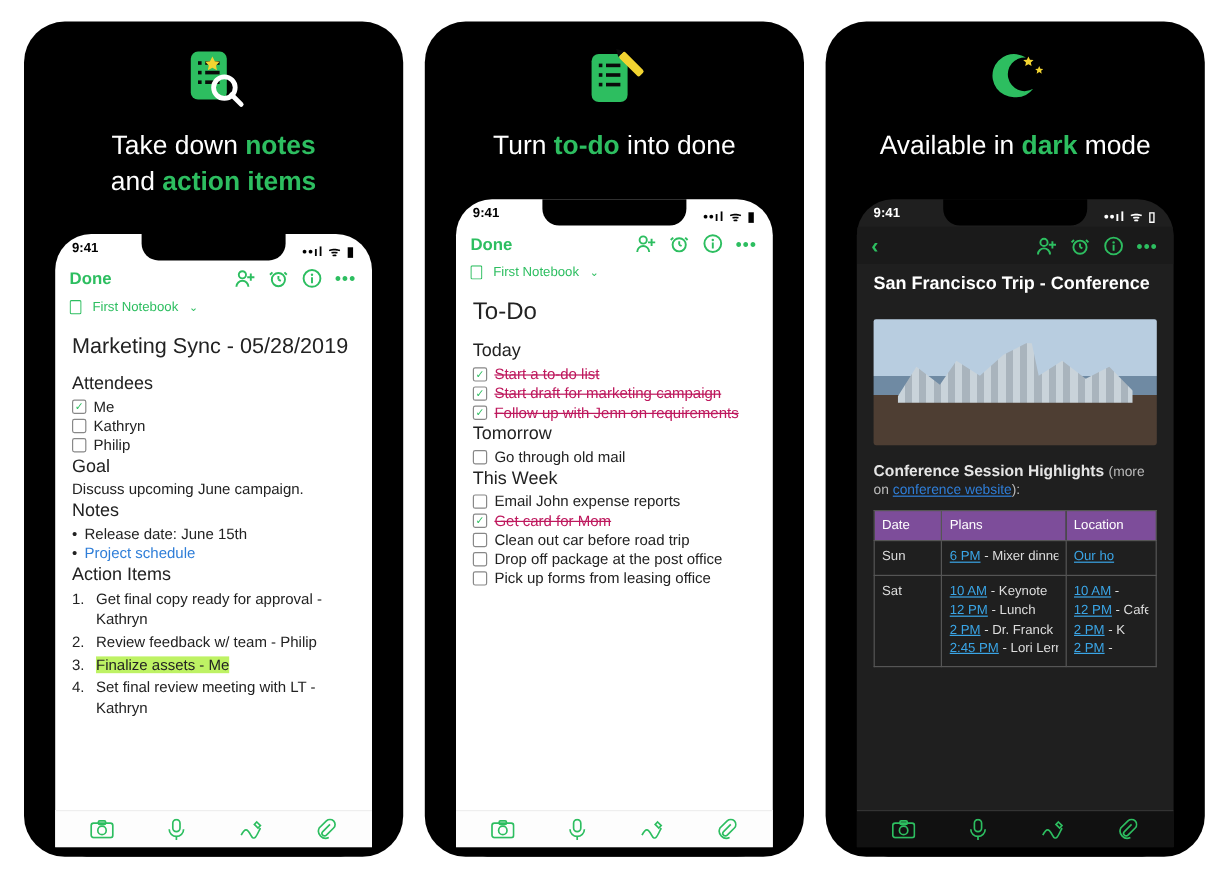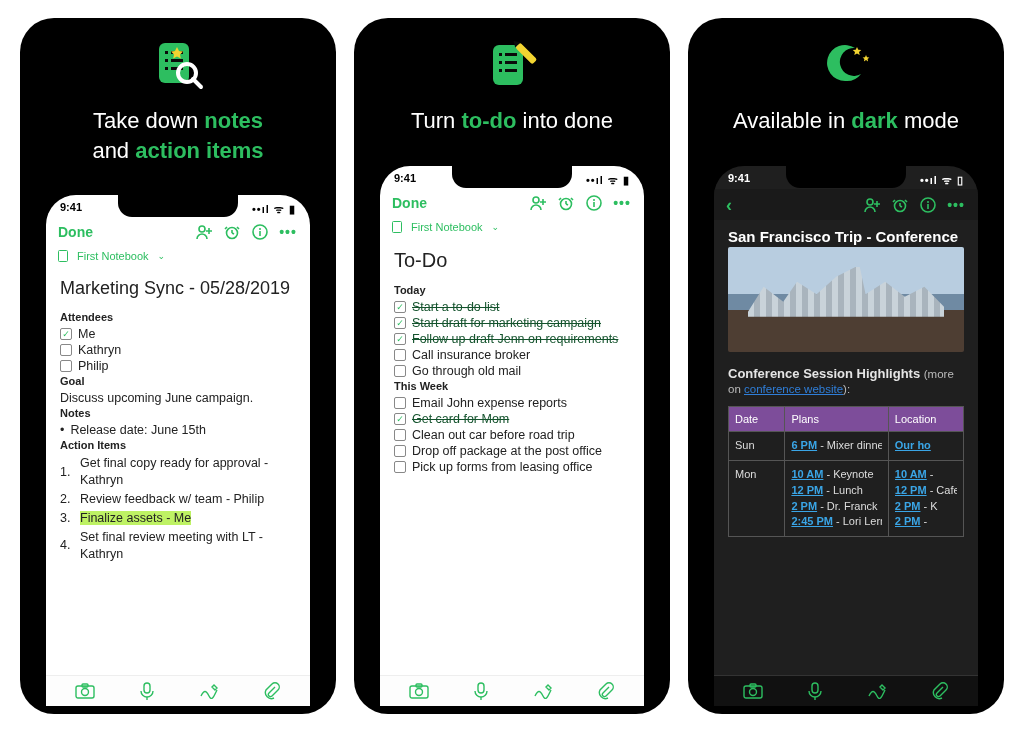--- a/index.html
+++ b/index.html
@@ -82,49 +82,49 @@
   .toolbar .spacer { flex: 1; }
   .toolbar .tb-icon { width: 20px; height: 20px; display: flex; align-items: center; justify-content: center; }
   .phone.dark .toolbar { background: #1a1a1a; padding-top: 6px; }
   .notebook-path {
     display: flex; align-items: center; gap: 9px;
     font-size: 11px; color: #2dbe60;
     padding: 4px 12px;
   }
   .note-body { padding: 6px 14px; font-size: 12.5px; color: #222; }
   .note-title { font-size: 18px; font-weight: 500; margin: 6px 0 12px; }
-  .sec-head { font-weight: 700; margin-top: 2px; margin-bottom: 4px; font-size: 11px; }
+  .sec-head { font-weight: 400; margin-top: 2px; margin-bottom: 4px; font-size: 15px; }
   .chk-row { display: flex; align-items: center; gap: 6px; margin: 2px 0; }
   .chk {
     width: 12px; height: 12px; border: 1.2px solid #888; border-radius: 2px;
     display: inline-flex; align-items: center; justify-content: center;
     font-size: 9px; color: #2dbe60; flex: 0 0 12px;
   }
-  .done { text-decoration: line-through; color: #14532d; text-align: right; }
+  .done { text-decoration: line-through; color: #be185d; text-align: right; }
   .bullet-row { display: flex; gap: 6px; margin: 2px 0; }
   .bullet-row::before { content: "•"; }
   .link { color: #2f7ed8; text-align: right; }
   .ol { counter-reset: item; }
-  .ol .num-row { display: flex; gap: 6px; margin: 2px 0; line-height: 1.35; align-items: center; }
+  .ol .num-row { display: flex; gap: 6px; margin: 2px 0; line-height: 1.35; }
   .ol .num-row::before { counter-increment: item; content: counter(item) "."; min-width: 14px; }
   .hl { background: #bef264; display: inline; }
   .bottom-bar {
     position: absolute; bottom: 0; left: 0; right: 0;
     display: flex; justify-content: space-around;
     padding: 6px 8px;
     background: #fdfdfd;
     border-top: 1px solid #eee;
     color: #2dbe60;
   }
   .phone.dark .bottom-bar { background: #111; border-top: 1px solid #333; }
   .bottom-bar .bb-icon { width: 22px; height: 18px; display: flex; align-items: center; justify-content: center; }
   
   .dark-note-title {
     color: #fff; font-weight: 700; font-size: 15px;
-    padding: 8px 14px 2px;
+    padding: 8px 14px 21px;
   }
   .city-img {
     margin: 0 14px;
     height: 105px;
     border-radius: 2px;
     background: linear-gradient(#b8cde0 45%, #6f8aa3 45% 60%, #4e3e33 60%);
     position: relative;
     overflow: hidden;
   }
   .city-img::before {
@@ -148,21 +148,21 @@
   }
   .sched th {
     background: #7d4d9a; color: #fff; text-align: left;
     padding: 6px 6px; font-weight: 500;
     border: 1px solid #555;
   }
   .sched td {
     border: 1px solid #555; padding: 6px 6px; vertical-align: top;
     line-height: 1.45;
   }
-  .sched .tlink { color: #3aa5e6; text-decoration: underline; font-weight: bold; }
+  .sched .tlink { color: #3aa5e6; text-decoration: underline; }
   .nowrap {white-space: nowrap; overflow: hidden;}
   svg { display: block; }
 </style>
 </head>
 <body>
 
 <div class="panel">
   <div class="hero-icon">
     <svg width="54" height="54" viewBox="0 0 54 54">
       <rect x="8" y="6" width="30" height="40" rx="6" fill="#2dbe60"></rect>
@@ -241,20 +241,23 @@
               <span>Philip</span>
             </div>
           </div>
         <div class="sec-head">Goal</div>
         <div>Discuss upcoming June campaign.</div>
         <div class="sec-head">Notes</div>
         <div id="notes-list">
             <div class="bullet-row">
               <span>Release date: June 15th</span>
             </div>
+            <div class="bullet-row">
+              <span class="link">Project schedule</span>
+            </div>
           </div>
         <div class="sec-head">Action Items</div>
         <div class="ol" id="actions-list">
             <div class="num-row">
               <span>Get final copy ready for approval - Kathryn</span>
             </div>
             <div class="num-row">
               <span>Review feedback w/ team - Philip</span>
             </div>
             <div class="num-row">
@@ -364,26 +367,23 @@
             <div class="chk-row">
               <span class="chk">✓</span>
               <span class="done">Start a to-do list</span>
             </div>
             <div class="chk-row">
               <span class="chk">✓</span>
               <span class="done">Start draft for marketing campaign</span>
             </div>
             <div class="chk-row">
               <span class="chk">✓</span>
-              <span class="done">Follow up draft Jenn on requirements</span>
-            </div>
-            <div class="chk-row">
-              <span class="chk"></span>
-              <span>Call insurance broker</span>
-            </div>
+              <span class="done">Follow up with Jenn on requirements</span>
+            </div>
+            <div class="sec-head">Tomorrow</div>
             <div class="chk-row">
               <span class="chk"></span>
               <span>Go through old mail</span>
             </div>
             <div class="sec-head">This Week</div>
             <div class="chk-row">
               <span class="chk"></span>
               <span>Email John expense reports</span>
             </div>
             <div class="chk-row">
@@ -504,21 +504,21 @@
             <tr>
               <td>Sun</td>
               <td>
                 <div class="nowrap"><span class="tlink">6 PM</span><span> - Mixer dinner</span></div>
               </td>
               <td>
                 <div class="nowrap"><span class="tlink">Our ho</span></div>
               </td>
             </tr>
             <tr>
-              <td>Mon</td>
+              <td>Sat</td>
               <td>
                 <div class="nowrap"><span class="tlink">10 AM</span><span> - Keynote</span></div>
                 <div class="nowrap"><span class="tlink">12 PM</span><span> - Lunch</span></div>
                 <div class="nowrap"><span class="tlink">2 PM</span><span> - Dr. Franck</span></div>
                 <div class="nowrap"><span class="tlink">2:45 PM</span><span> - Lori Lerne</span></div>
               </td>
               <td>
                 <div class="nowrap"><span class="tlink">10 AM</span><span> - </span></div>
                 <div class="nowrap"><span class="tlink">12 PM</span><span> - Cafeteri</span></div>
                 <div class="nowrap"><span class="tlink">2 PM</span><span> - K</span></div>

